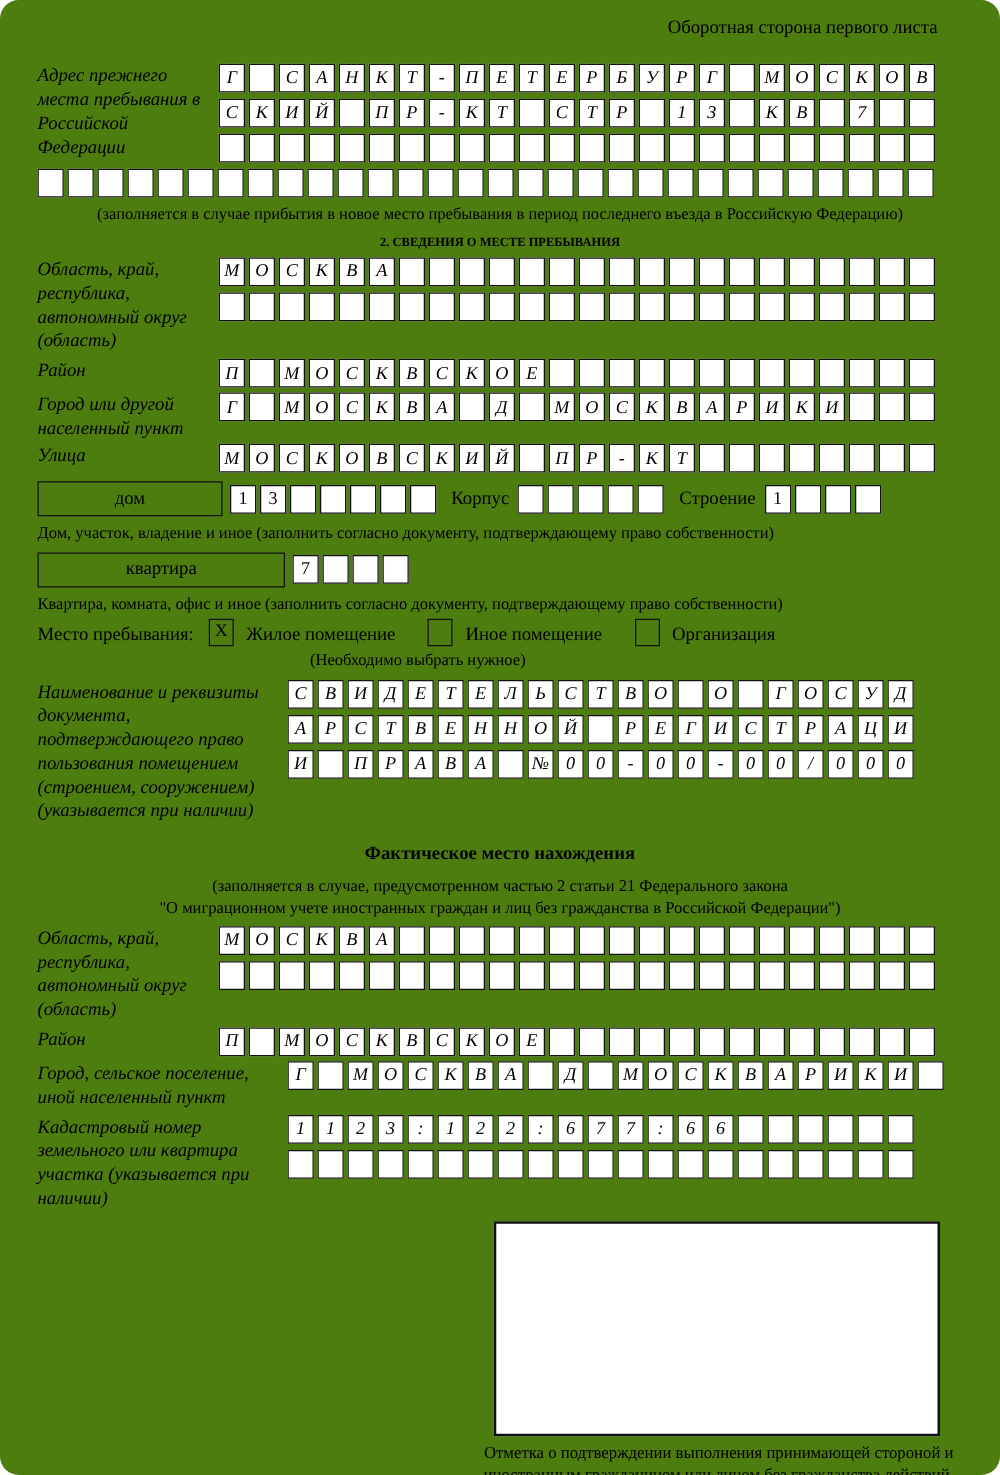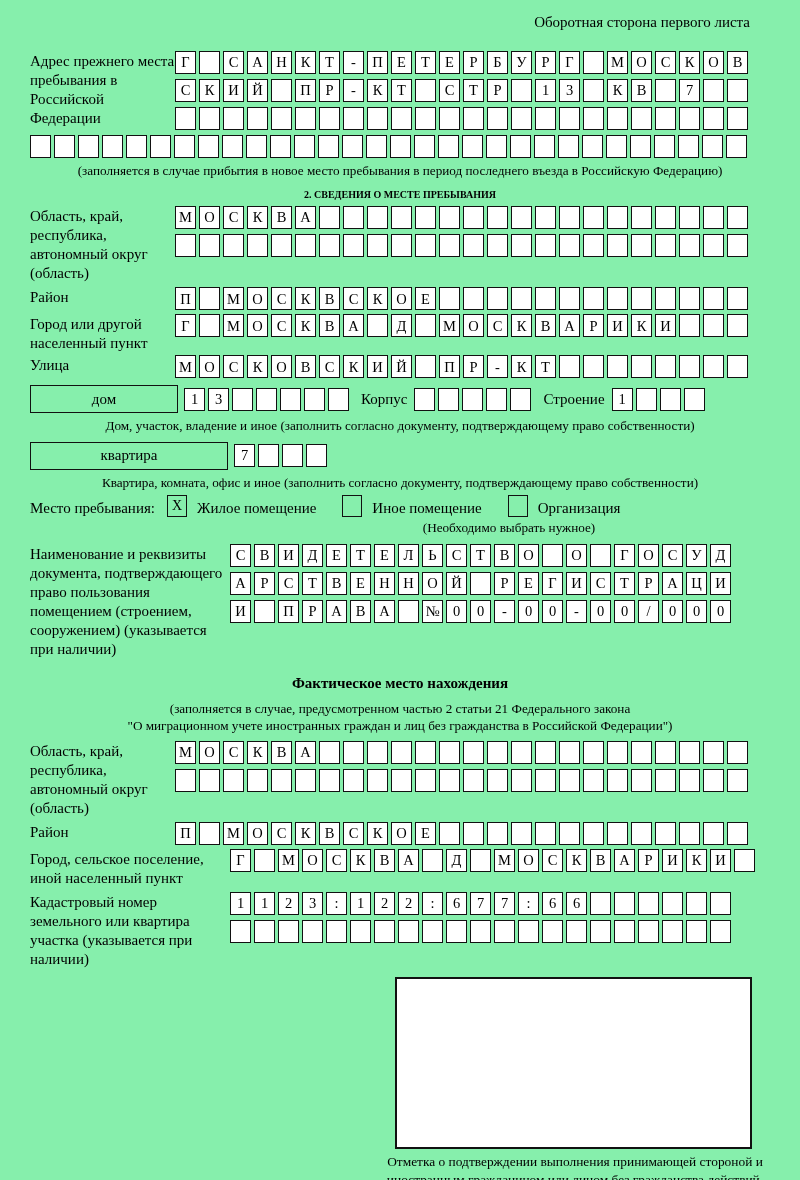--- a/index.html
+++ b/index.html
@@ -2,36 +2,36 @@
 <html><head>
 <meta charset="utf-8">
 <style>
   html,body{margin:0;padding:0;background:#fff;}
   .page{
     position:relative;
     width:800px;height:1180px;
     box-sizing:border-box;
     padding:14px 30px 10px 30px;
     font-family:"Liberation Serif","DejaVu Serif",serif;
-    color:#000;background:#86efac;overflow:hidden;
+    color:#000;background:#4d7c0f;overflow:hidden;border-radius:15px;
   }
   .title-right{text-align:right;font-size:15px;padding-right:20px;margin-bottom:20px;}
-  .field{display:flex;align-items:flex-start;}
+  .field{display:flex;align-items:flex-start;font-style:italic;}
   .label{width:145px;flex-shrink:0;font-size:15px;line-height:1.27;padding-top:1px;}
   .label.w200{width:200px;}
   .rows{display:flex;flex-direction:column;gap:5px;}
   .cells{display:flex;gap:3px;}
   .cell{
     width:21px;height:23px;flex-shrink:0;
     border:1.6px solid #111;box-sizing:border-box;
     display:flex;align-items:center;justify-content:center;
     font-size:14.5px;line-height:1;background:#fff;
   }
   .fullrow{margin-top:5px;}
-  .note{font-size:13.2px;line-height:1.3;text-align:center;}
+  .note{font-size:13.2px;line-height:1.3;}
   .center{text-align:center;}
   .sec-title{font-size:10px;font-weight:bold;text-align:center;margin:10px 0 6px 0;}
   .mt2{margin-top:2px;}.mt4{margin-top:4px;}.mt6{margin-top:6px;}.mt8{margin-top:8px;}
   .hrow{display:flex;align-items:center;margin-top:7px;}
   .boxlabel{
     border:1.6px solid #111;height:28px;box-sizing:border-box;
     display:flex;align-items:center;justify-content:center;font-size:15px;
   }
   .w-dom{width:148px;margin-right:6px;}
   .w-kv{width:198px;margin-right:6px;}

